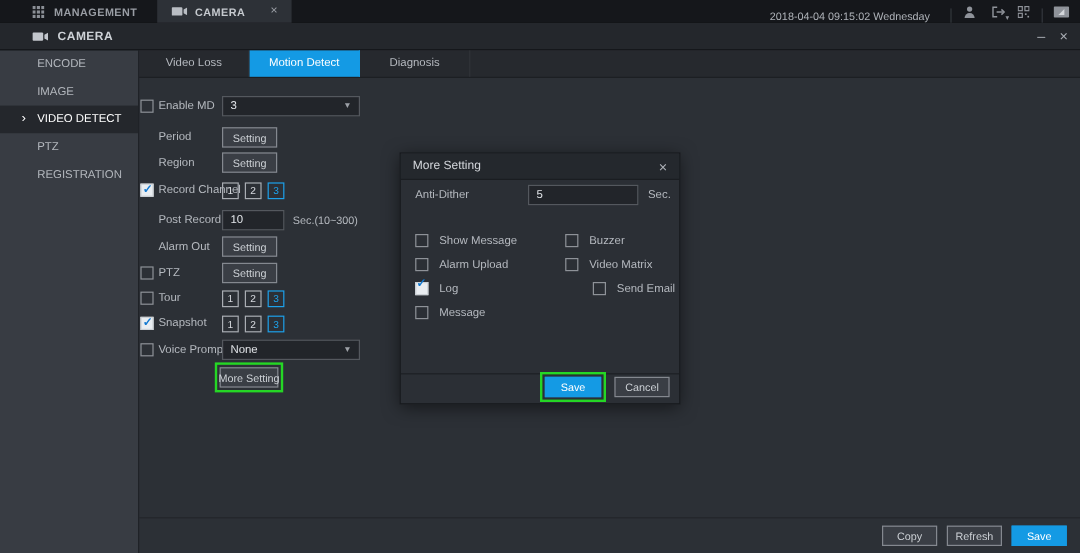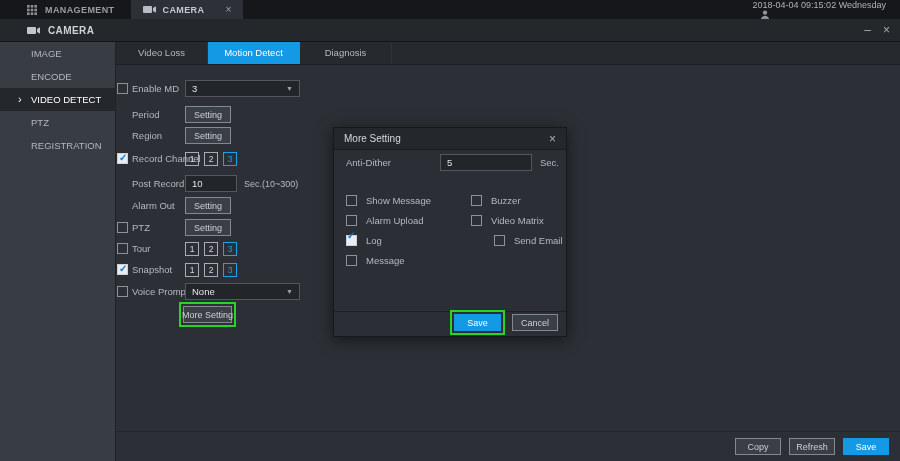--- a/index.html
+++ b/index.html
@@ -6,21 +6,21 @@
   #screen{position:relative;width:900px;height:461px;background:#000000;overflow:hidden;
           font-family:"Liberation Sans",sans-serif;-webkit-font-smoothing:antialiased;}
 
   
   .topbar{position:absolute;top:0;left:0;right:0;height:19px;background:#15171b;display:flex;align-items:center;}
   .tb-mgmt{display:flex;align-items:center;gap:8px;height:100%;padding:0 16px 0 27px;cursor:pointer;}
   .tb-mgmt .tb-lbl{font-size:9px;font-weight:bold;letter-spacing:.4px;color:#999da4;}
   .tb-tab{display:flex;align-items:center;gap:7px;height:100%;padding:0 12px;background:#2d3137;cursor:pointer;}
   .tb-tab .tb-lbl{font-size:9px;font-weight:bold;letter-spacing:.4px;color:#c6cacf;}
   .tb-tab .tb-x{margin-left:14px;color:#9da1a8;font-size:10px;line-height:1;}
-  .tb-right{margin-left:auto;display:flex;align-items:flex-start;height:100%;flex-direction:column;}
+  .tb-right{margin-left:auto;display:flex;align-items:flex-end;height:100%;}
   .tb-date{font-size:9px;color:#aeb2b8;margin-right:14px;}
   .tb-ic{display:flex;align-items:center;justify-content:center;width:24px;height:100%;cursor:pointer;color:#8f939a;}
   .tb-sep{width:1px;height:12px;background:#33373d;margin:0 3px;}
   .tb-caret{font-size:6px;color:#8f939a;margin-left:-6px;}
 
   
   .titlebar{position:absolute;top:19px;left:0;right:0;height:22px;background:#24272c;border-bottom:1px solid #121418;
             display:flex;align-items:center;}
   .titlebar .t-ic{margin-left:27px;color:#c3c7cd;display:flex;}
   .titlebar .t-lbl{margin-left:8px;font-size:10px;font-weight:bold;letter-spacing:.4px;color:#ced2d7;}
@@ -164,25 +164,25 @@
     <span class="t-lbl">CAMERA</span>
     <span class="win-ctl">
       <span>–</span>
       <span>×</span>
     </span>
   </div>
 
   <div class="sidebar">
     <div class="side-item">
       
-      <span>IMAGE</span>
+      <span>ENCODE</span>
     </div>
     <div class="side-item">
       
-      <span>ENCODE</span>
+      <span>IMAGE</span>
     </div>
     <div class="side-item checked">
       <span class="arr">›</span>
       <span>VIDEO DETECT</span>
     </div>
     <div class="side-item">
       
       <span>PTZ</span>
     </div>
     <div class="side-item">

